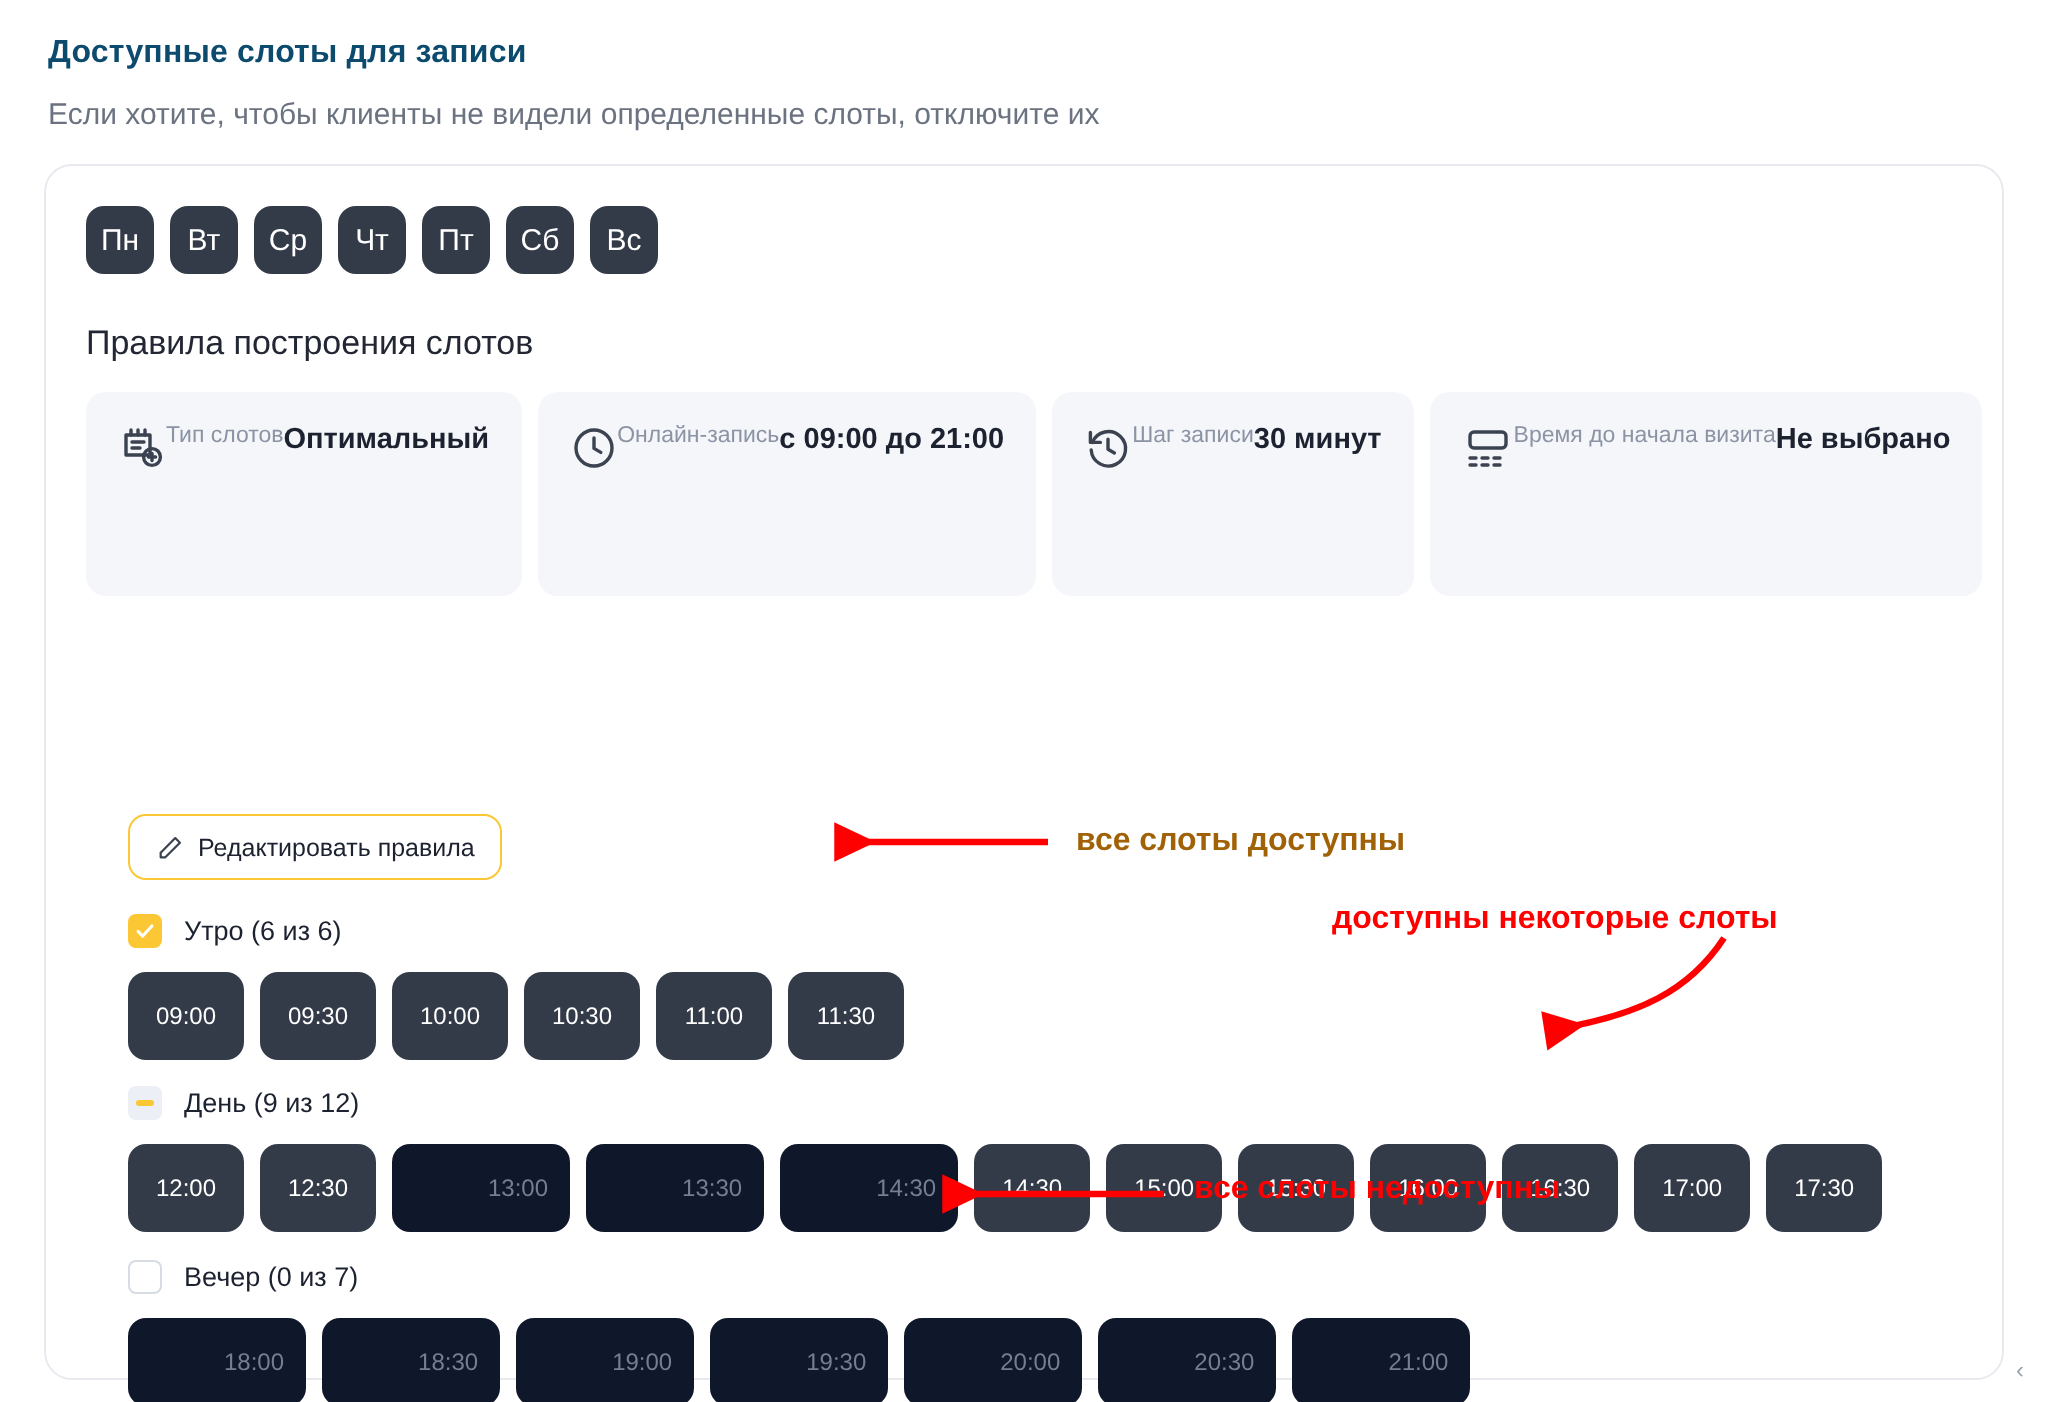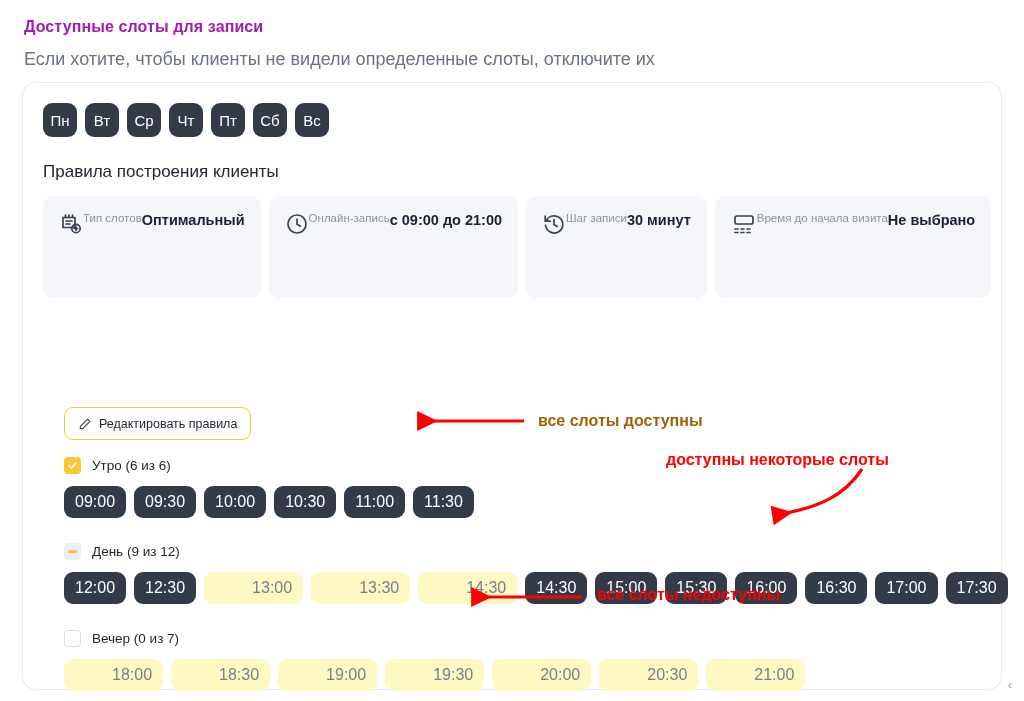--- a/index.html
+++ b/index.html
@@ -8,26 +8,26 @@
     width: 1024px; height: 701px;
     background: #ffffff;
     font-family: "Liberation Sans", "DejaVu Sans", sans-serif;
     overflow: hidden;
   }
   .page { position: relative; width: 1024px; height: 701px; }
 
   
   .page-title {
     position: absolute; left: 24px; top: 18px;
-    font-size: 16px; font-weight: bold; color: #a21caf;
+    font-size: 16px; font-weight: bold; color: #0c4a6e;
     letter-spacing: .1px;
   }
   .page-subtitle {
     position: absolute; left: 24px; top: 49px;
-    font-size: 18px; color: #6b7280;
+    font-size: 15px; color: #6b7280;
   }
 
   
   .card {
     position: absolute; left: 22px; top: 82px;
     width: 980px; height: 608px;
     border: 1px solid #e8eaf0;
     border-radius: 14px;
     background: #ffffff;
   }
@@ -87,27 +87,27 @@
   .cb { width: 17px; height: 17px; border-radius: 4px; flex: 0 0 auto; cursor: pointer;
         display: flex; align-items: center; justify-content: center; }
   .cb.checked { background: #fcc735; }
   .cb.checked svg { display: block; }
   .cb.indeterminate { background: #eceff5; }
   .cb.indeterminate::after { content: ""; width: 9px; height: 3px; border-radius: 2px; background: #fcc735; }
   .cb.empty { background: #ffffff; border: 1.5px solid #d7dbe4; }
 
   .slots { display: flex; gap: 8px; margin-top: 11px; }
   .slot {
-    height: 32px; min-width: 58px; padding: 0 11px;
+    height: 44px; min-width: 58px; padding: 0 11px;
     border-radius: 9px;
     display: flex; align-items: center; justify-content: center;
-    font-size: 16px; cursor: pointer; user-select: none;
+    font-size: 12px; cursor: pointer; user-select: none;
   }
   .slot.on  { background: #343b48; color: #ffffff; }
-  .slot.off { background: #fef9c3; color: #767f91; padding-left: 48px; }
+  .slot.off { background: #0f172a; color: #767f91; padding-left: 48px; }
 
   
   .anno {
     position: absolute; color: #ff0000;
     font-size: 16px; font-weight: bold; white-space: nowrap;
   }
   .anno-svg { position: absolute; left: 0; top: 0; width: 1024px; height: 701px;
               pointer-events: none; }
 
   
@@ -129,21 +129,21 @@
     <div class="days" id="weekdays">
         <div class="day-chip">Пн</div>
         <div class="day-chip">Вт</div>
         <div class="day-chip">Ср</div>
         <div class="day-chip">Чт</div>
         <div class="day-chip">Пт</div>
         <div class="day-chip">Сб</div>
         <div class="day-chip">Вс</div>
       </div>
 
-    <div class="rules-title">Правила построения клиенты</div>
+    <div class="rules-title">Правила построения слотов</div>
 
     <div class="rule-cards" id="rule-cards">
         <div class="rule-card">
           <div class="rule-icon">
             <svg width="24" height="24" viewBox="0 0 24 24" fill="none" stroke="#3b4250" stroke-width="1.7" stroke-linecap="round" stroke-linejoin="round">
               <path d="M4 5.5h12v10H4z"></path>
               <path d="M6.5 3v2.5M10 3v2.5M13.5 3v2.5M7 9h6M7 12h4"></path>
               <circle cx="17" cy="16.5" r="4.2"></circle>
               <path d="M17 14.7v3.6M15.2 16.5h3.6"></path>
             </svg>

